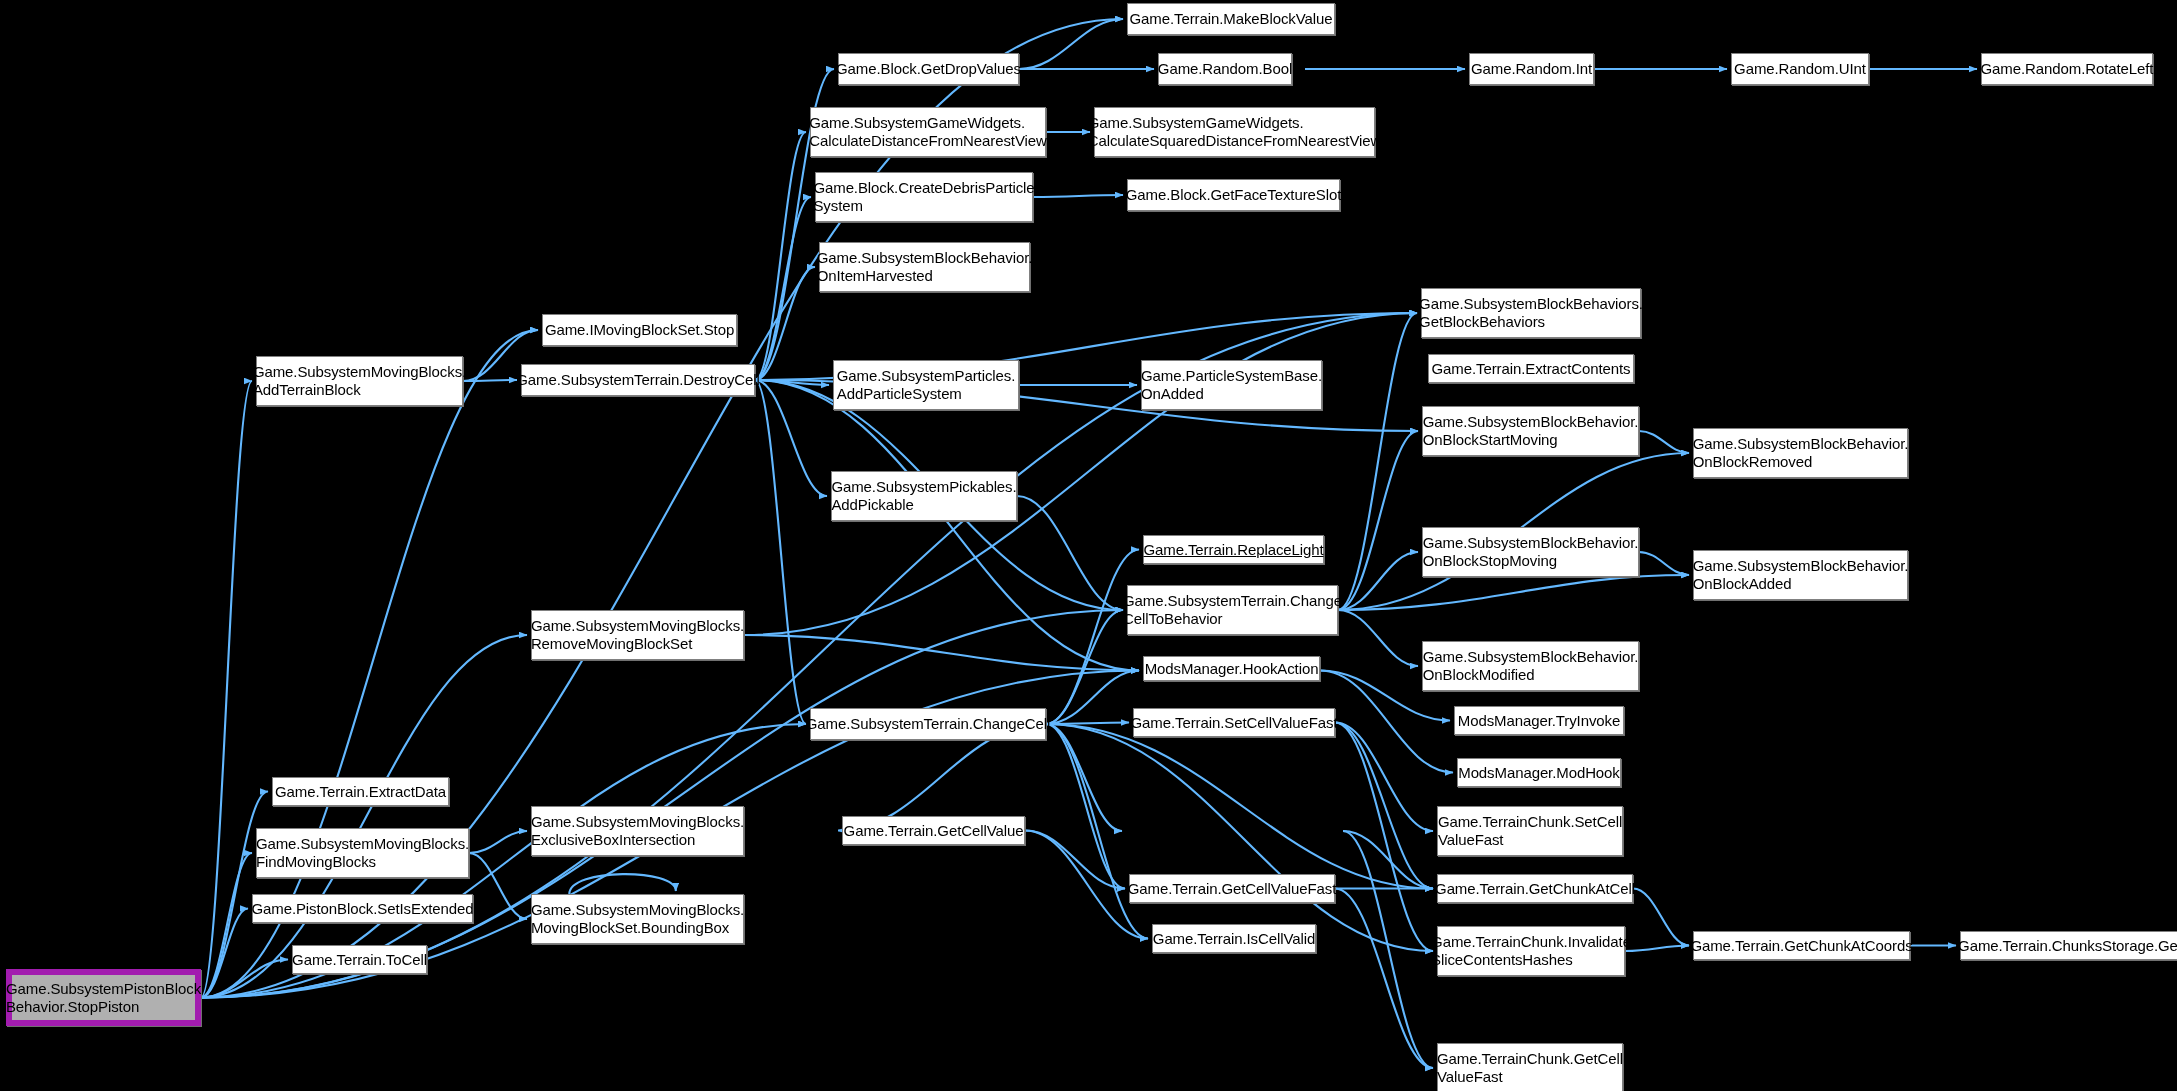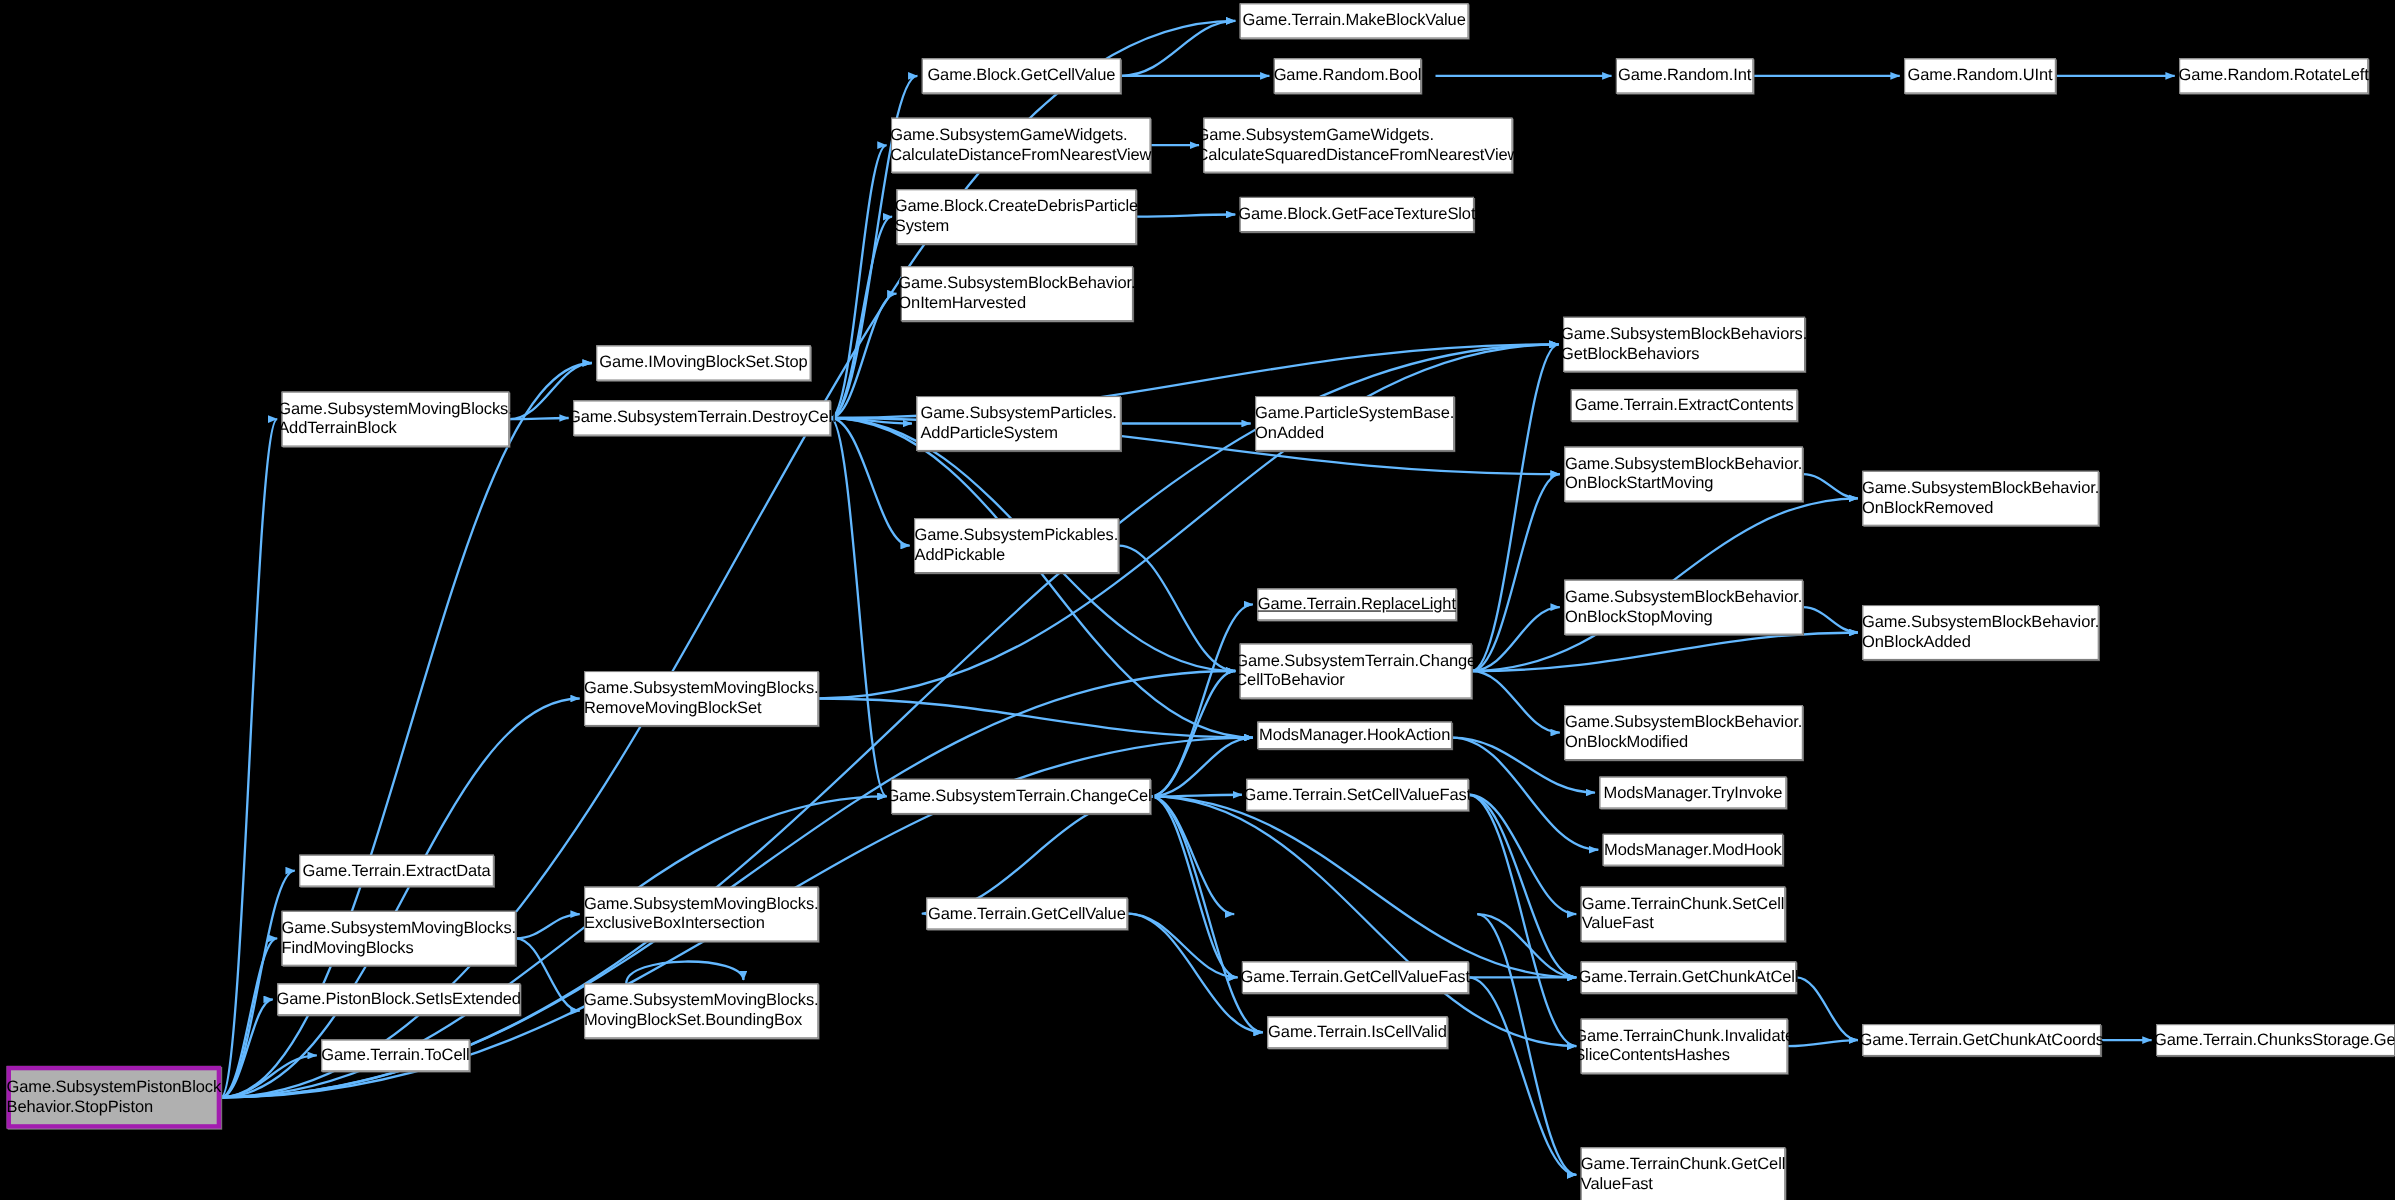--- a/index.html
+++ b/index.html
@@ -36,21 +36,21 @@
     display: flex;
     align-items: center;
     justify-content: center;
     letter-spacing: -0.1px;
     white-space: pre-line;
     padding: 0 4px;
     z-index: 5;
   }
   .node.root {
     background: #b0b0b0;
-    border: 4px solid #a21caf;
+    border: 6px solid #a21caf;
   }
 </style>
 </head>
 <body>
 
 <div id="canvas">
   <svg id="edges" viewBox="0 0 2177 1091" xmlns="http://www.w3.org/2000/svg">
     <defs>
       <marker id="ah" markerWidth="9" markerHeight="7" refX="8.5" refY="3.5" orient="auto" markerUnits="userSpaceOnUse">
         <polygon points="0,0 9,3.5 0,7" fill="#63b8ff"></polygon>
@@ -126,21 +126,21 @@
         <path d="M 1625 951 C 1651.88 951, 1663.4 945.5, 1689 945.5" marker-end="url(#ah)"></path>
         <path d="M 1910 945.5 C 1929.32 945.5, 1937.6 945.5, 1956 945.5" marker-end="url(#ah)"></path>
         <path d="M 469 853 C 493.36 853, 503.8 831, 527 831" marker-end="url(#ah)"></path>
         <path d="M 469 853 C 493.36 853, 503.8 919, 527 919" marker-end="url(#ah)"></path>
         <path d="M 569.34 894 C 569.34 868, 675.84 868, 675.84 891" marker-end="url(#ah)"></path>
       </g>
   </svg>
 <div class="node root" style="left: 6px; top: 969px; width: 195px; height: 57px;">Game.SubsystemPistonBlock
 Behavior.StopPiston</div>
     <div class="node" style="left: 1127px; top: 3px; width: 208px; height: 32px;">Game.Terrain.MakeBlockValue</div>
-    <div class="node" style="left: 838px; top: 53px; width: 181px; height: 32px;">Game.Block.GetCellValue</div>
+    <div class="node" style="left: 838px; top: 53px; width: 181px; height: 32px;">Game.Block.GetDropValues</div>
     <div class="node" style="left: 1158px; top: 53px; width: 134px; height: 32px;">Game.Random.Bool</div>
     <div class="node" style="left: 1469px; top: 53px; width: 125px; height: 32px;">Game.Random.Int</div>
     <div class="node" style="left: 1731px; top: 53px; width: 138px; height: 32px;">Game.Random.UInt</div>
     <div class="node" style="left: 1981px; top: 53px; width: 172px; height: 32px;">Game.Random.RotateLeft</div>
     <div class="node" style="left: 810px; top: 107px; width: 236px; height: 50px;">Game.SubsystemGameWidgets.
 CalculateDistanceFromNearestView</div>
     <div class="node" style="left: 1094px; top: 107px; width: 281px; height: 50px;">Game.SubsystemGameWidgets.
 CalculateSquaredDistanceFromNearestView</div>
     <div class="node" style="left: 815px; top: 172px; width: 218px; height: 50px;">Game.Block.CreateDebrisParticle
 System</div>

